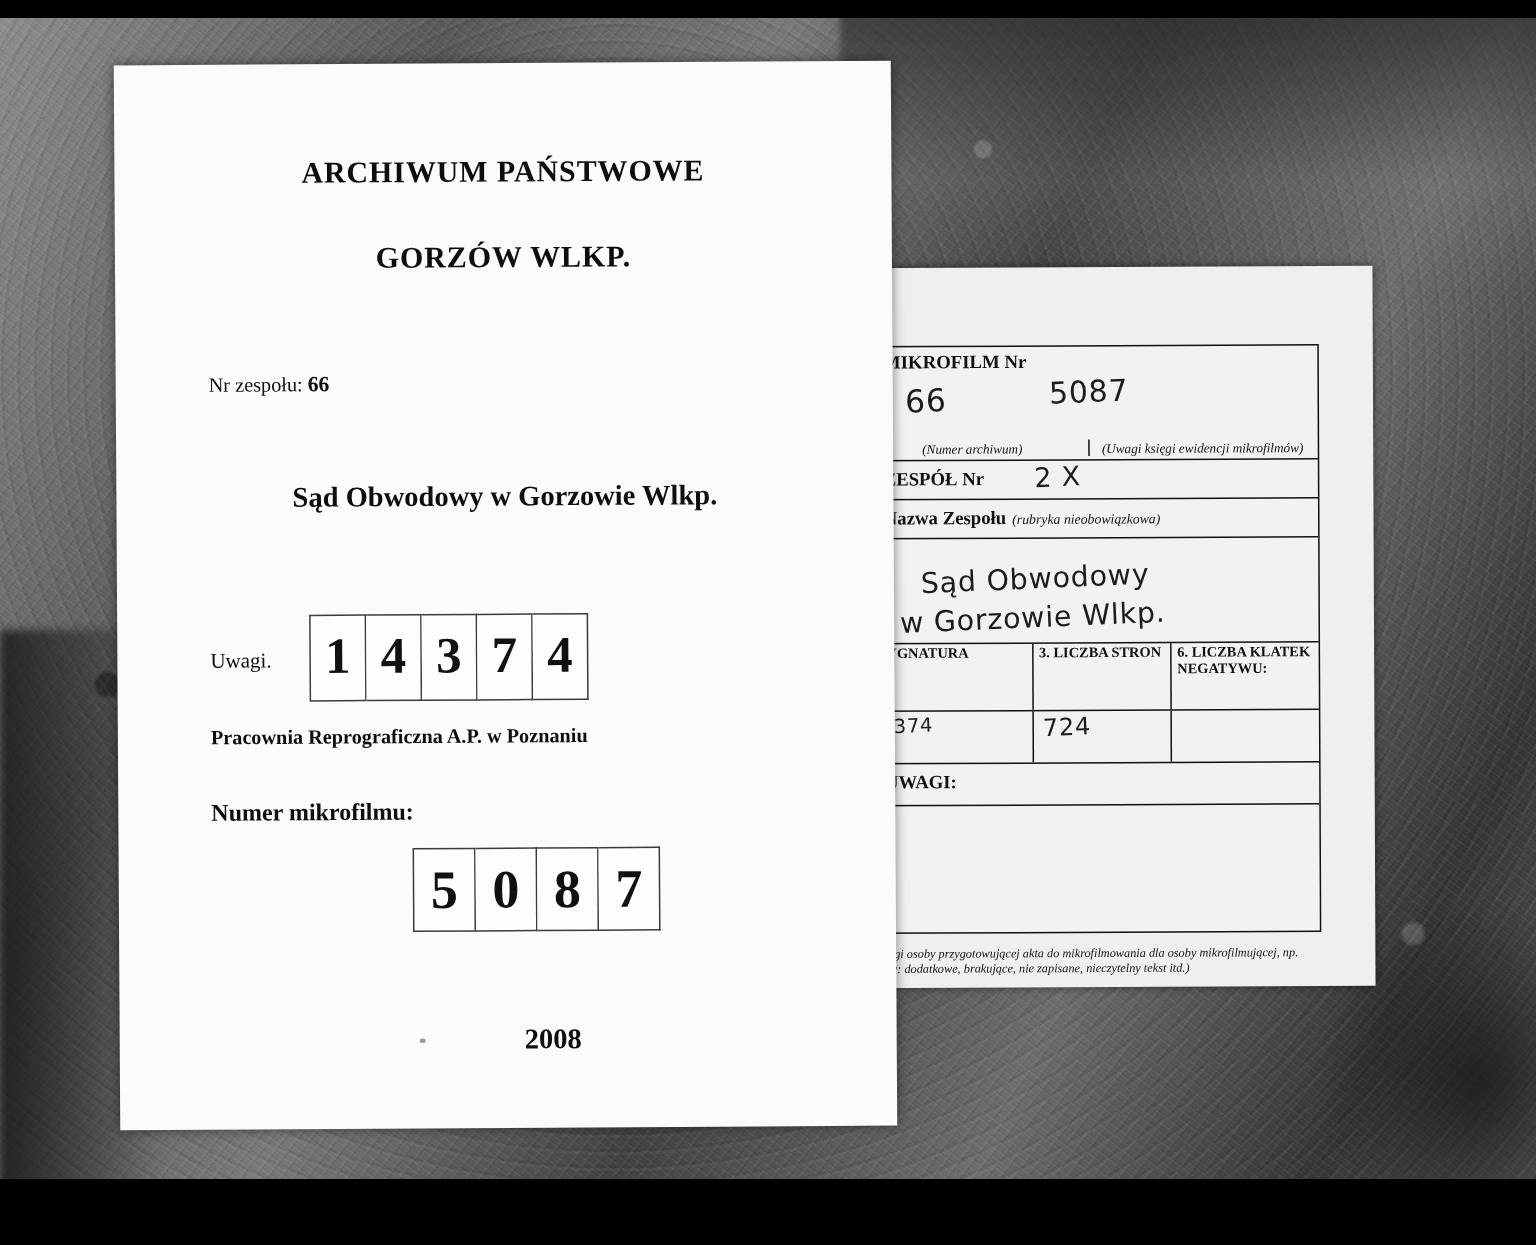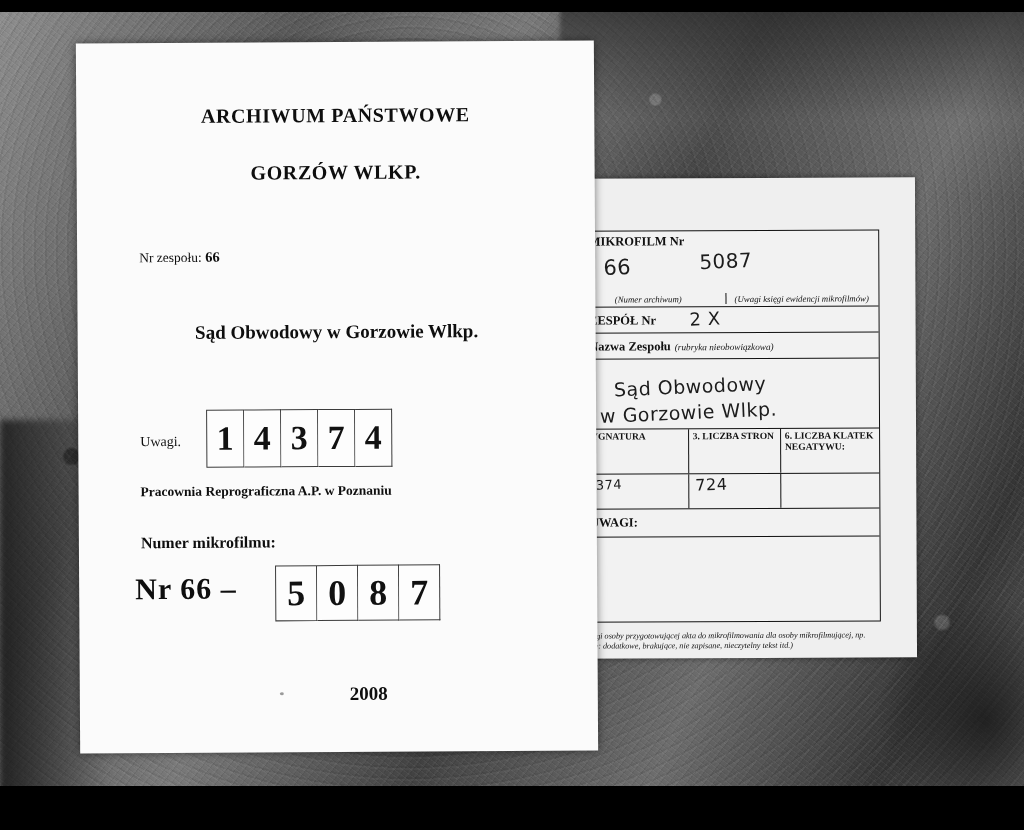--- a/index.html
+++ b/index.html
@@ -434,21 +434,20 @@
         <div class="dcell">7</div>
         <div class="dcell">4</div>
       </div>
     </div>
 
     <div class="ms-prac">Pracownia Reprograficzna   A.P. w Poznaniu</div>
 
     <div class="ms-numer">Numer mikrofilmu:</div>
 
     <div class="nr-row">
-      <div class="nr-prefix">Nr 66 –</div>
       <div class="nr-digits">
         <div class="dcell">5</div>
         <div class="dcell">0</div>
         <div class="dcell">8</div>
         <div class="dcell">7</div>
       </div>
     </div>
 
     <div class="ms-year">2008</div>
     <div class="speck"></div>

